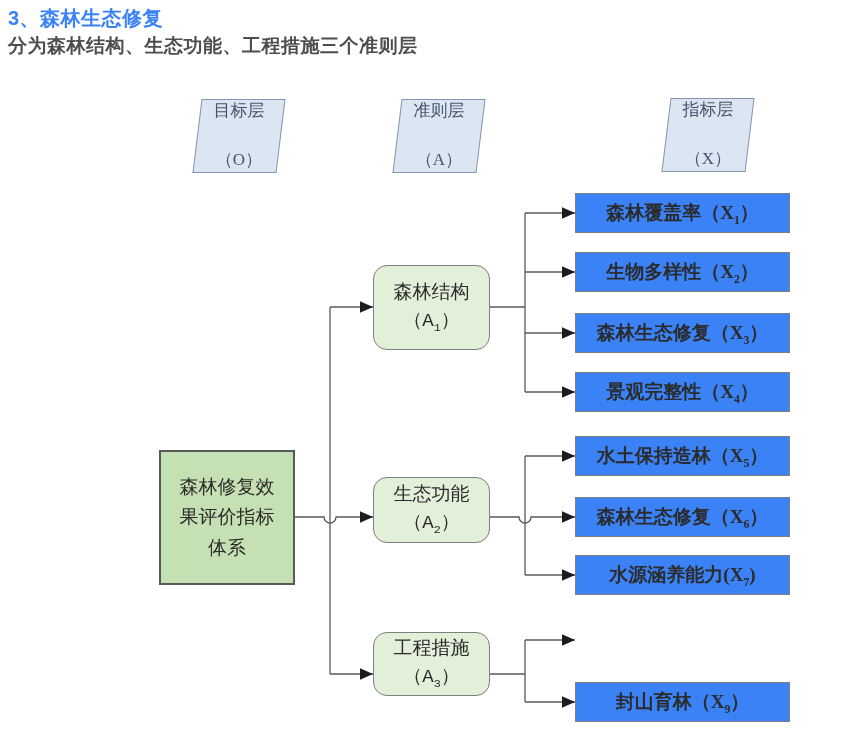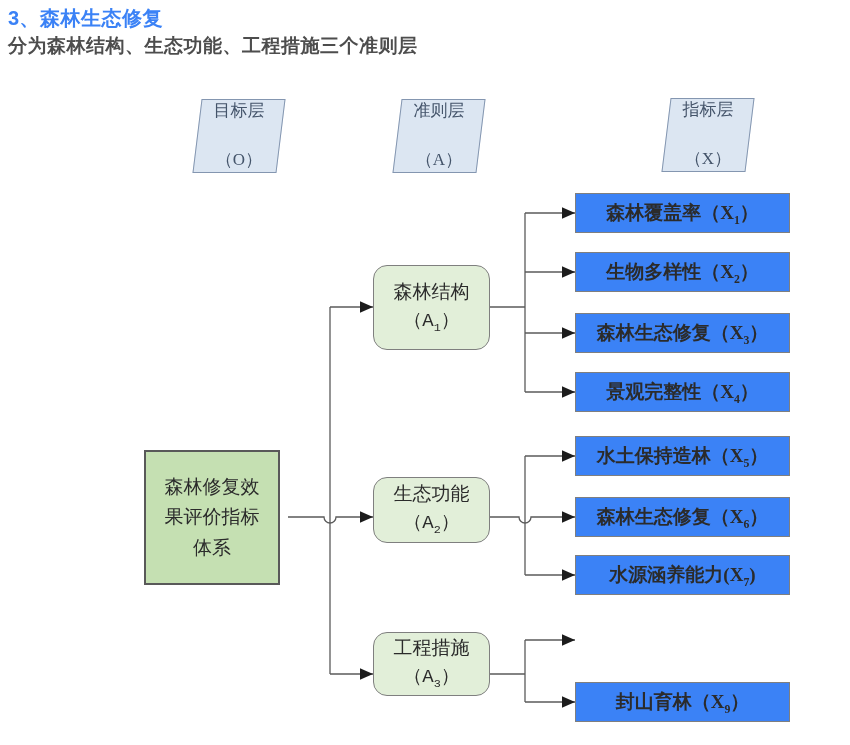--- a/index.html
+++ b/index.html
@@ -24,21 +24,21 @@
     position:absolute;inset:0;background:#dce6f2;border:1px solid #8496b0;
     transform:skewX(-7deg);
   }
   .para .txt{
     position:relative;width:100%;height:100%;display:flex;flex-direction:column;
     align-items:center;justify-content:space-between;font-family:"Liberation Serif",serif;
     font-size:17px;color:#44546a;line-height:1.45;text-align:center;
   }
   
   .goal{
-    left:144px;top:450px;width:136px;height:135px;background:#c5e0b2;
+    left:159px;top:450px;width:136px;height:135px;background:#c5e0b2;
     border:2px solid #595959;display:flex;align-items:center;justify-content:center;
   }
   .goal .txt{
     width:100px;font-family:"Liberation Serif",serif;font-size:19px;color:#2b2b2b;
     line-height:1.6;text-align:center;
   }
   
   .crit{
     width:117px;background:#e2efd9;border:1.5px solid #7f7f7f;border-radius:14px;
     display:flex;flex-direction:column;align-items:center;justify-content:center;

